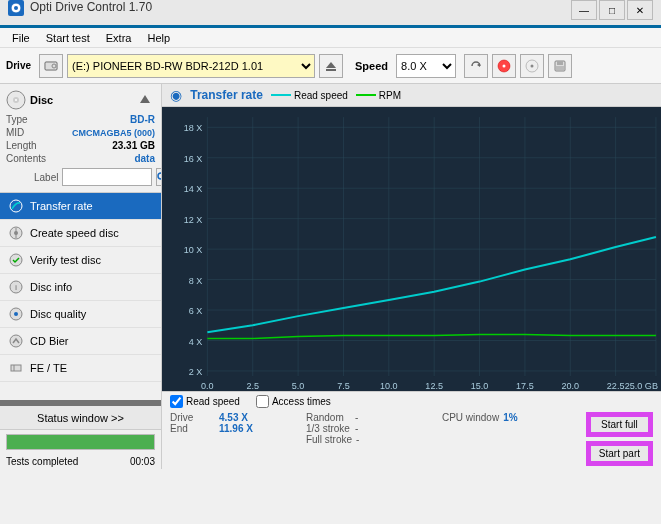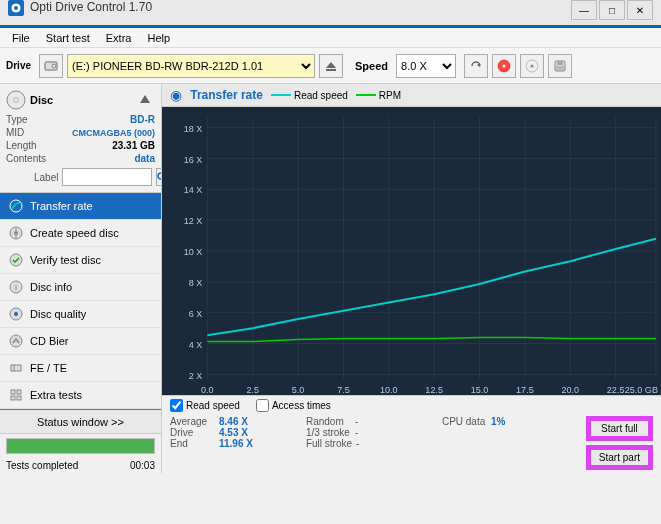--- a/index.html
+++ b/index.html
@@ -42,21 +42,21 @@
     .label-row { display: flex; align-items: center; gap: 4px; margin-top: 4px; padding-left: 28px; }
     .label-input { height: 18px; width: 90px; border: 1px solid #aaa; background: white; font-size: 10px; padding: 0 2px; }
 
     
     .nav-list { display: flex; flex-direction: column; }
     .nav-item { display: flex; align-items: center; gap: 6px; padding: 5px 8px; cursor: pointer; font-size: 11px; border-bottom: 1px solid #e0e0e0; }
     .nav-item.active { background: #1a6abf; color: white; }
     .nav-icon { width: 16px; height: 16px; display: flex; align-items: center; justify-content: center; flex-shrink: 0; }
     
     
-    .status-section { margin-top: auto; border-top: 1px solid #737373; }
+    .status-section { margin-top: auto; border-top: 6px solid #737373; }
     .status-btn { width: 100%; height: 24px; background: #e8e8e8; border: none; border-bottom: 1px solid #ccc; font-size: 11px; cursor: pointer; text-align: center; }
     .progress-bar-container { height: 16px; background: #e0e0e0; margin: 4px 6px; border: 1px solid #bbb; }
     .progress-bar { height: 100%; background: #4caf50; width: 100%; }
     .status-row { display: flex; justify-content: space-between; padding: 2px 6px; font-size: 10px; }
 
     
     .right-panel { flex: 1; display: flex; flex-direction: column; background: #1a2a3a; overflow: hidden; }
     
     
     .chart-header { background: #e8e8e8; padding: 3px 8px; display: flex; align-items: center; gap: 8px; border-bottom: 1px solid #ccc; }
@@ -258,31 +258,20 @@
       </div>
       <div class="nav-item">
         <div class="nav-icon">
           <svg width="14" height="14" viewBox="0 0 14 14">
               <rect x="2" y="4" width="10" height="6" fill="#ddd" stroke="#888" stroke-width="1"></rect>
               <line x1="5" y1="4" x2="5" y2="10" stroke="#888" stroke-width="1"></line>
             </svg>
         </div>
         <span>FE / TE</span>
       </div>
-      <div class="nav-item">
-        <div class="nav-icon">
-          <svg width="14" height="14" viewBox="0 0 14 14">
-              <rect x="2" y="2" width="4" height="4" fill="#ddd" stroke="#888" stroke-width="1"></rect>
-              <rect x="8" y="2" width="4" height="4" fill="#ddd" stroke="#888" stroke-width="1"></rect>
-              <rect x="2" y="8" width="4" height="4" fill="#ddd" stroke="#888" stroke-width="1"></rect>
-              <rect x="8" y="8" width="4" height="4" fill="#ddd" stroke="#888" stroke-width="1"></rect>
-            </svg>
-        </div>
-        <span>Extra tests</span>
-      </div>
     </div>
 
     <div class="status-section">
       <button class="status-btn">Status window &gt;&gt;</button>
       <div class="progress-bar-container">
         <div class="progress-bar"></div>
       </div>
       <div class="status-row">
         <span>Tests completed</span>
         <span>00:03</span>
@@ -372,24 +361,20 @@
           <span>Read speed</span>
         </div>
         <div class="chart-checkbox">
           <input type="checkbox" style="">
           <span>Access times</span>
         </div>
       </div>
       <div style="display:flex; gap:0;">
         <div style="flex:1;">
           <div class="stat-row">
-            <span class="stat-label">Average</span>
-            <span class="stat-value">8.46 X</span>
-          </div>
-          <div class="stat-row">
             <span class="stat-label">Drive</span>
             <span class="stat-value">4.53 X</span>
           </div>
           <div class="stat-row">
             <span class="stat-label">End</span>
             <span class="stat-value">11.96 X</span>
           </div>
         </div>
         <div style="flex:1;">
           <div class="stat-row">
@@ -400,21 +385,21 @@
             <span class="stat-label">1/3 stroke</span>
             <span class="stat-plain">-</span>
           </div>
           <div class="stat-row">
             <span class="stat-label">Full stroke</span>
             <span class="stat-plain">-</span>
           </div>
         </div>
         <div style="flex:1; display:flex; flex-direction:column; justify-content:space-between;">
           <div class="stat-row">
-            <span class="stat-label">CPU data</span>
+            <span class="stat-label">CPU window</span>
             <span class="stat-value">1%</span>
           </div>
           <div></div>
           <div></div>
         </div>
         <div style="display:flex; flex-direction:column; gap:4px; justify-content:flex-end; padding-left:8px;">
           <button class="start-btn">Start full</button>
           <button class="start-btn">Start part</button>
         </div>
       </div>

